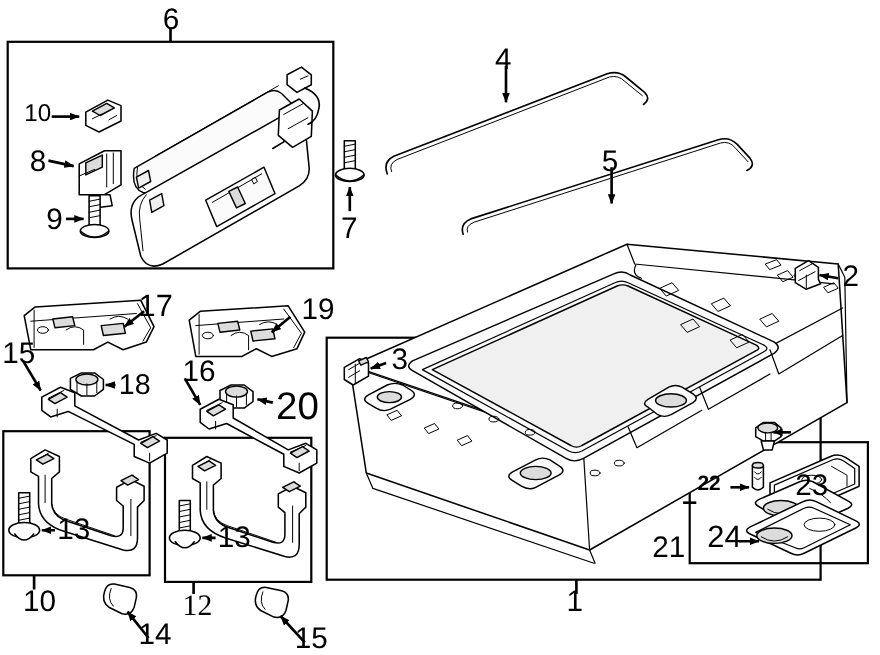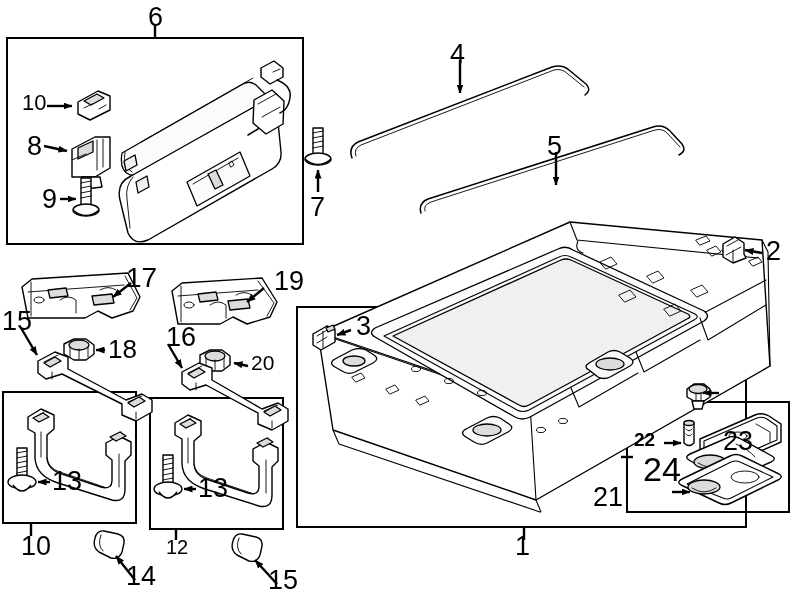--- a/index.html
+++ b/index.html
@@ -470,26 +470,26 @@
   <div class="callout" style="left:450px;top:41px;font-size:27px;">4</div>
   <div class="callout" style="left:547px;top:133px;font-size:27px;">5</div>
   <div class="callout" style="left:766px;top:238px;font-size:27px;">2</div>
   <div class="callout" style="left:356px;top:313px;font-size:27px;">3</div>
   <div class="callout" style="left:515px;top:533px;font-size:27px;">1</div>
   <div class="callout" style="left:126px;top:264px;font-size:28px;">17</div>
   <div class="callout" style="left:258px;top:268px;font-size:27px;margin-left:16px;">19</div>
   <div class="callout" style="left:2px;top:308px;font-size:27px;">15</div>
   <div class="callout" style="left:166px;top:324px;font-size:27px;">16</div>
   <div class="callout" style="left:108px;top:336px;font-size:26px;">18</div>
-  <div class="callout" style="left:251px;top:352px;font-size:21px;">20</div>
+  <div class="callout" style="left:251px;top:352px;font-size:35px;">20</div>
   <div class="callout" style="left:52px;top:468px;font-size:27px;">13</div>
   <div class="callout" style="left:198px;top:475px;font-size:27px;">13</div>
   <div class="callout" style="left:21px;top:533px;font-size:27px;">10</div>
-  <div class="callout" style="left:166px;top:537px;font-size:20px;">12</div>
+  <div class="callout" style="left:166px;top:537px;font-size:27px;font-family:Liberation Serif, serif;">12</div>
   <div class="callout" style="left:126px;top:563px;font-size:27px;">14</div>
   <div class="callout" style="left:268px;top:567px;font-size:27px;">15</div>
   <div class="callout" style="left:593px;top:444px;font-size:27px;margin-top:40px;">21</div>
   <div class="callout" style="left:634px;top:430px;font-size:19px;font-weight:bold;">22</div>
   <div class="callout" style="left:723px;top:380px;font-size:27px;margin-top:48px;">23</div>
-  <div class="callout" style="left:643px;top:452px;font-size:34px;">24</div>
+  <div class="callout" style="left:643px;top:474px;font-size:28px;">24</div>
 
   <div class="caption">PART CAN BE FOUND AS REFERENCE # 6 IN ILLUSTRATION</div>
 </div>
 
 </body></html>

